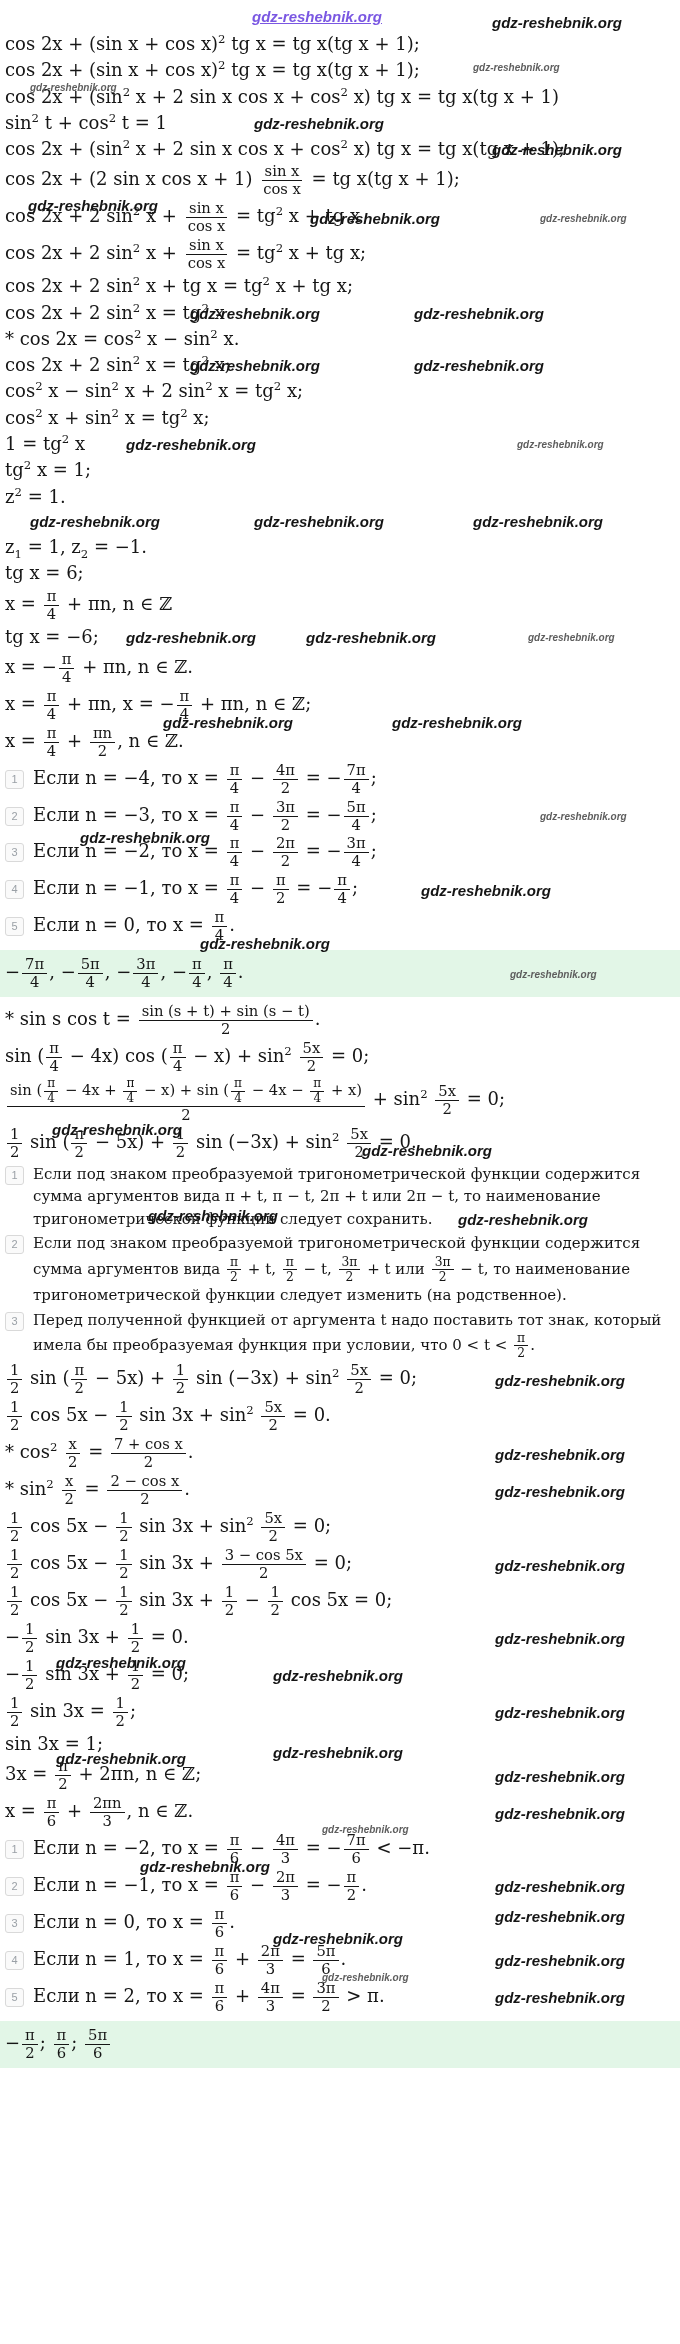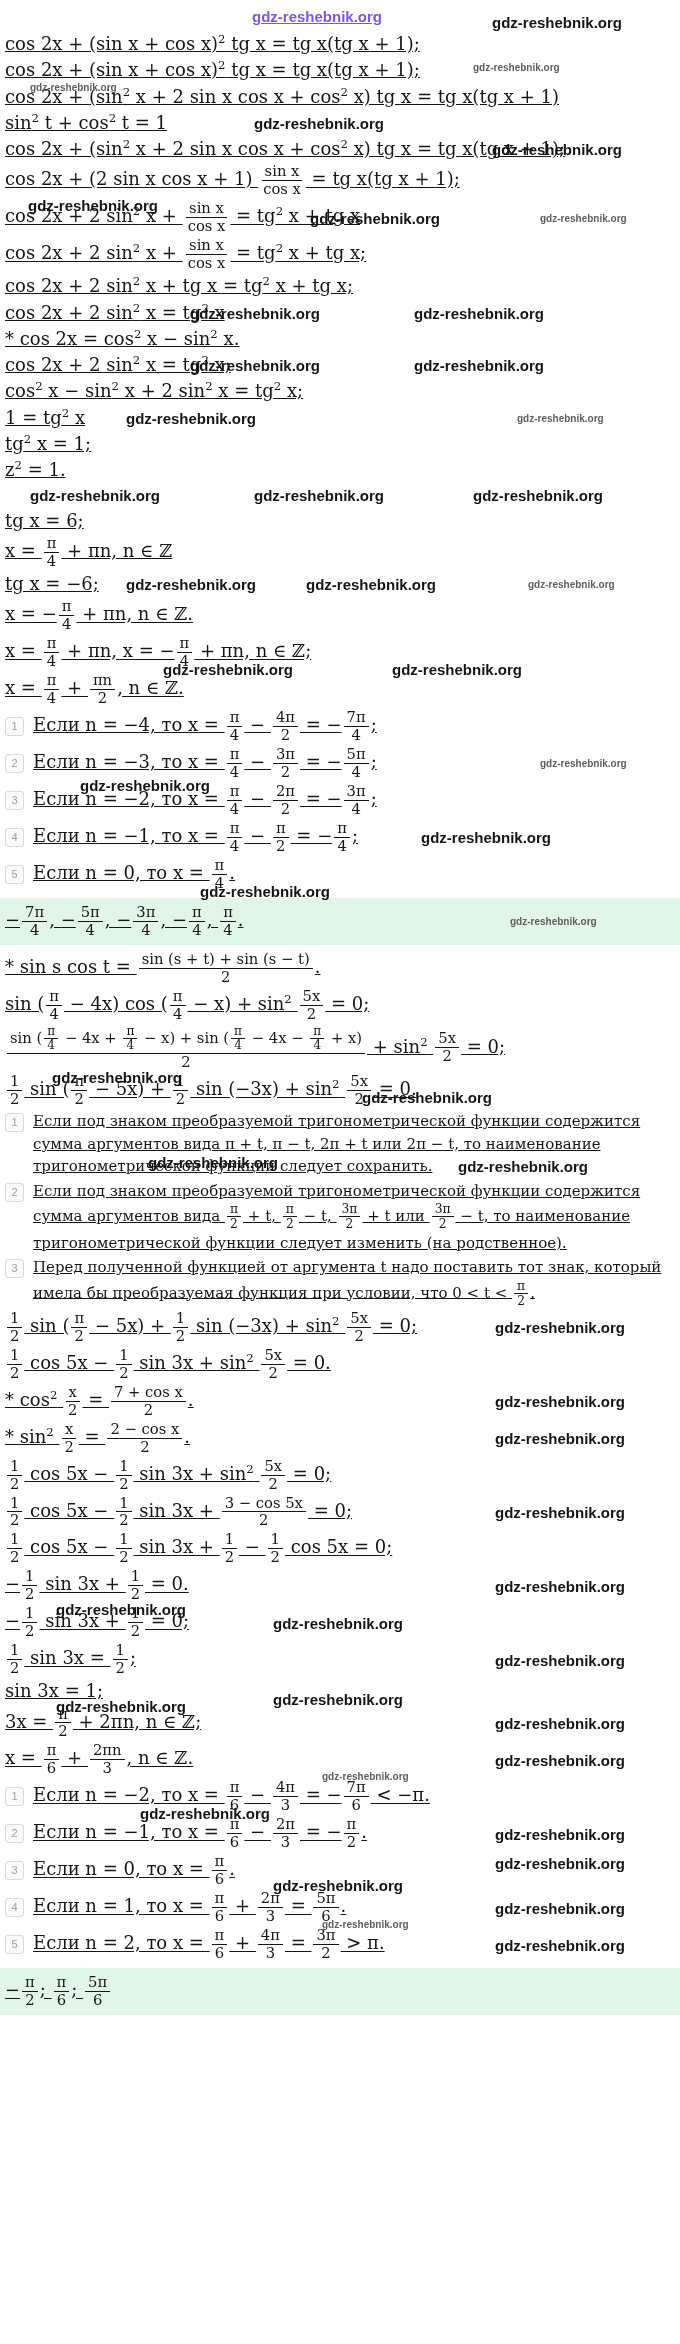--- a/index.html
+++ b/index.html
@@ -2,41 +2,41 @@
 <html style="--wm-bold: #151515; --wm-sm: #5e5e5e; --wm-link: #7a57e2; --hl-bg: #e2f6e7;"><head>
 <meta charset="utf-8">
 <style>
   html,body{margin:0;padding:0;}
   body{
     width:680px;height:2344px;overflow:hidden;background:#fff;
     font-family:"DejaVu Serif", serif;color:#161616;
   }
   .page{position:relative;width:680px;padding-top:4px;}
   .row{position:relative;display:flex;align-items:center;margin:2px 0;padding-left:5px;}
-  .row .content{font-size:18px;line-height:1.35;position:relative;z-index:1;text-decoration:underline;}
+  .row .content{font-size:18px;line-height:1.35;position:relative;z-index:1;}
   .row.note{align-items:flex-start;}
   .row.note .content{font-size:15px;line-height:1.5;max-width:636px;}
   .row.wmrow{display:block;}
   .numbox{
     flex:0 0 auto;width:17px;height:17px;border:1px solid #d9d9d9;border-radius:3px;
     background:#fafafa;color:#9aa0a6;font:11px/17px "Liberation Sans", sans-serif;
     text-align:center;margin-right:9px;
   }
   .row.note .numbox{margin-top:3px;}
   .row.highlight{background:var(--hl-bg,#e2f6e7);padding-top:6px;padding-bottom:6px;margin:6px 0;}
   .frac{
     display:inline-flex;flex-direction:column;align-items:center;
     vertical-align:middle;font-size:0.82em;line-height:1.15;margin:0 2px;
   }
   .frac .num{border-bottom:1px solid currentColor;padding:0 3px;}
   .frac .den{padding:0 3px;}
   sup,sub{font-size:0.65em;line-height:0;}
   .wm{
     position:absolute;white-space:nowrap;z-index:3;
-    font-family:"Liberation Sans", sans-serif;pointer-events:auto;
+    font-family:"Liberation Sans", sans-serif;pointer-events:auto;font-style:italic;
   }
   .wm-bold{font-weight:700;font-size:15px;color:var(--wm-bold,#151515);}
   .wm-sm{font-weight:700;font-size:10px;color:var(--wm-sm,#5e5e5e);}
   .wm-link{font-weight:700;font-size:15px;color:var(--wm-link,#7a57e2);text-decoration:underline;cursor:pointer;}
 </style>
 </head>
 <body>
 
 <div class="page" id="doc">
     <div class="row wmrow" style="min-height: 24px;">
@@ -96,34 +96,40 @@
     </div>
     <div class="row math">
       <span class="content">cos 2x + 2 sin<sup>2</sup> x = tg<sup>2</sup> x;</span>
       <span class="wm wm-bold" style="left: 190px; top: 50%; transform: translateY(-50%);">gdz-reshebnik.org</span>
       <span class="wm wm-bold" style="left: 414px; top: 50%; transform: translateY(-50%);">gdz-reshebnik.org</span>
     </div>
     <div class="row math">
       <span class="content">cos<sup>2</sup> x − sin<sup>2</sup> x + 2 sin<sup>2</sup> x = tg<sup>2</sup> x;</span>
     </div>
     <div class="row math">
+      <span class="content">cos<sup>2</sup> x + sin<sup>2</sup> x = tg<sup>2</sup> x;</span>
+    </div>
+    <div class="row math">
       <span class="content">1 = tg<sup>2</sup> x</span>
       <span class="wm wm-bold" style="left: 126px; top: 50%; transform: translateY(-50%);">gdz-reshebnik.org</span>
       <span class="wm wm-sm" style="left: 517px; top: 50%; transform: translateY(-50%);">gdz-reshebnik.org</span>
     </div>
     <div class="row math">
       <span class="content">tg<sup>2</sup> x = 1;</span>
     </div>
     <div class="row math">
       <span class="content">z<sup>2</sup> = 1.</span>
     </div>
     <div class="row wmrow" style="min-height: 22px;">
       <span class="wm wm-bold" style="left: 30px; top: 2px;">gdz-reshebnik.org</span>
       <span class="wm wm-bold" style="left: 254px; top: 2px;">gdz-reshebnik.org</span>
       <span class="wm wm-bold" style="left: 473px; top: 2px;">gdz-reshebnik.org</span>
+    </div>
+    <div class="row math">
+      <span class="content">z<sub>1</sub> = 1, z<sub>2</sub> = −1.</span>
     </div>
     <div class="row math">
       <span class="content">tg x = 6;</span>
     </div>
     <div class="row math">
       <span class="content">x = <span class="frac">
           <span class="num">π</span>
           <span class="den">4</span>
         </span> + πn, n ∈ ℤ</span>
     </div>

